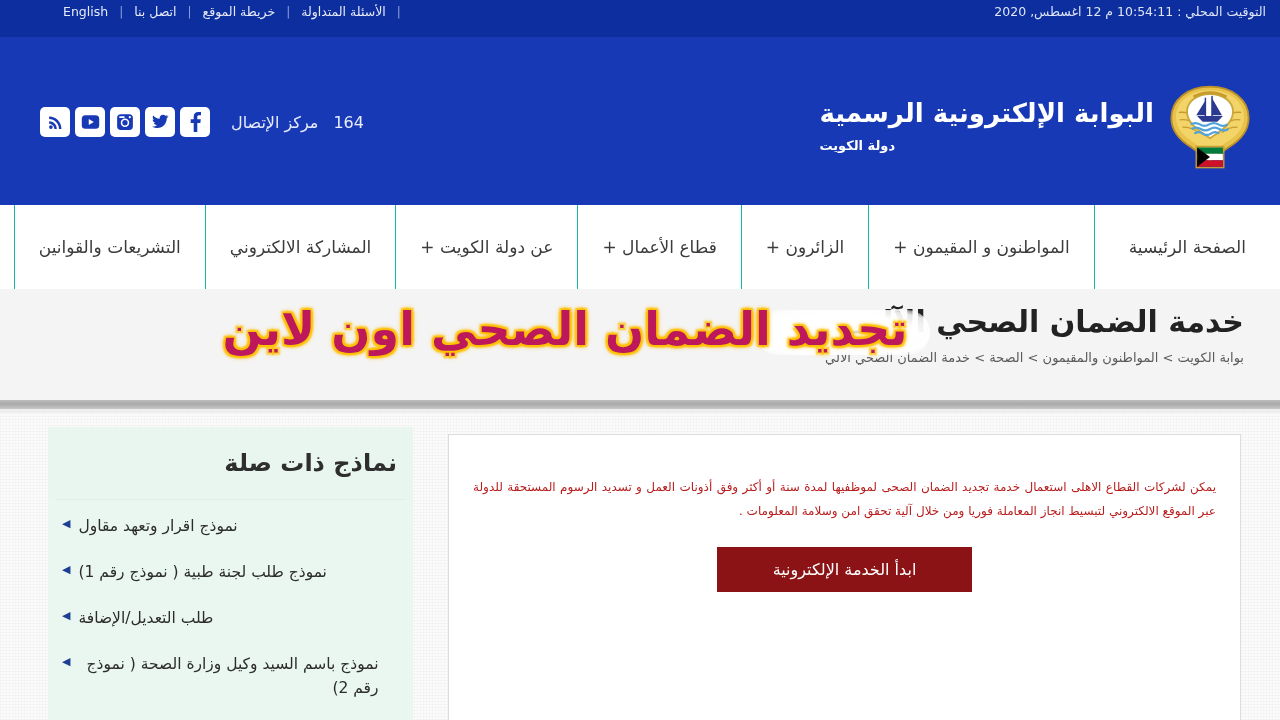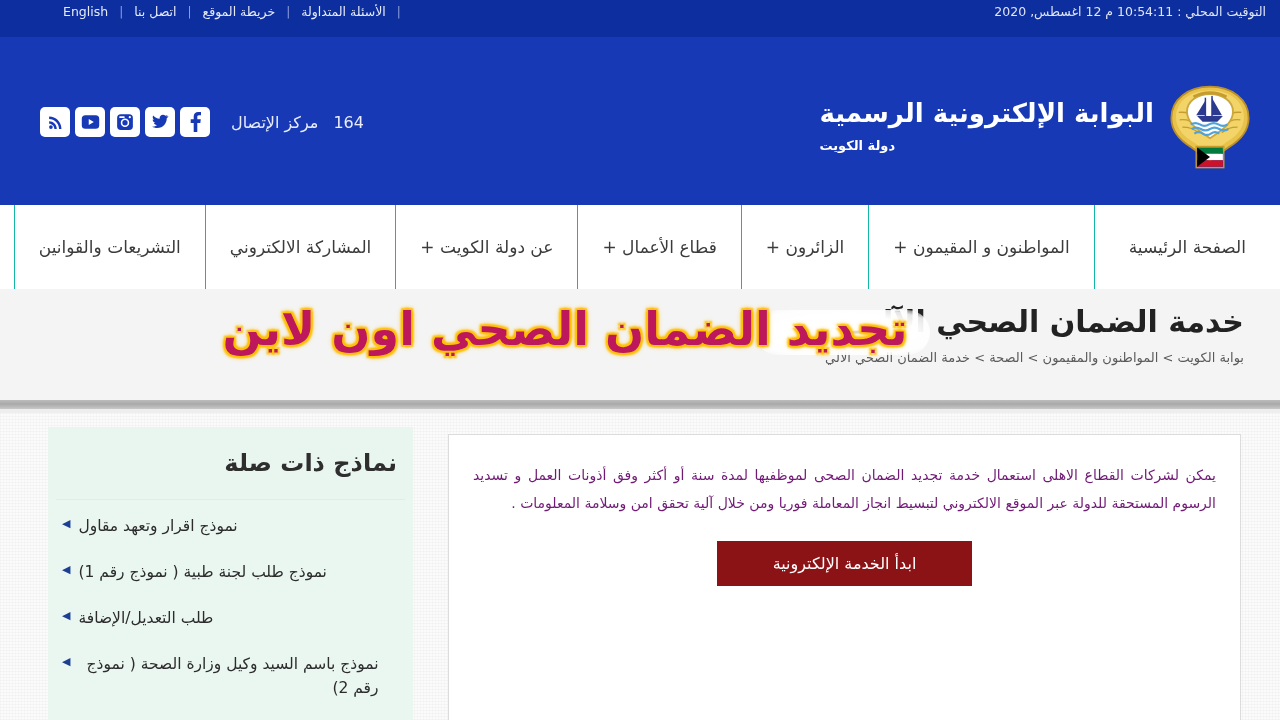--- a/index.html
+++ b/index.html
@@ -269,24 +269,24 @@
     left: 448px;
     top: 21px;
     width: 793px;
     height: 290px;
     background: #ffffff;
     border: 1px solid #dcdcdc;
     box-sizing: border-box;
     direction: rtl;
   }
   .main-text {
-    margin: 26px 24px 0 24px;
-    font-size: 14px;
+    margin: 40px 24px 0 24px;
+    font-size: 12px;
     line-height: 2.0;
-    color: #701a75;
+    color: #b91c1c;
     text-align: justify;
     text-align-last: right;
   }
   .start-btn-wrap {
     margin-top: 24px;
     display: flex;
     justify-content: center;
   }
   .start-btn {
     background: #8B1215;

